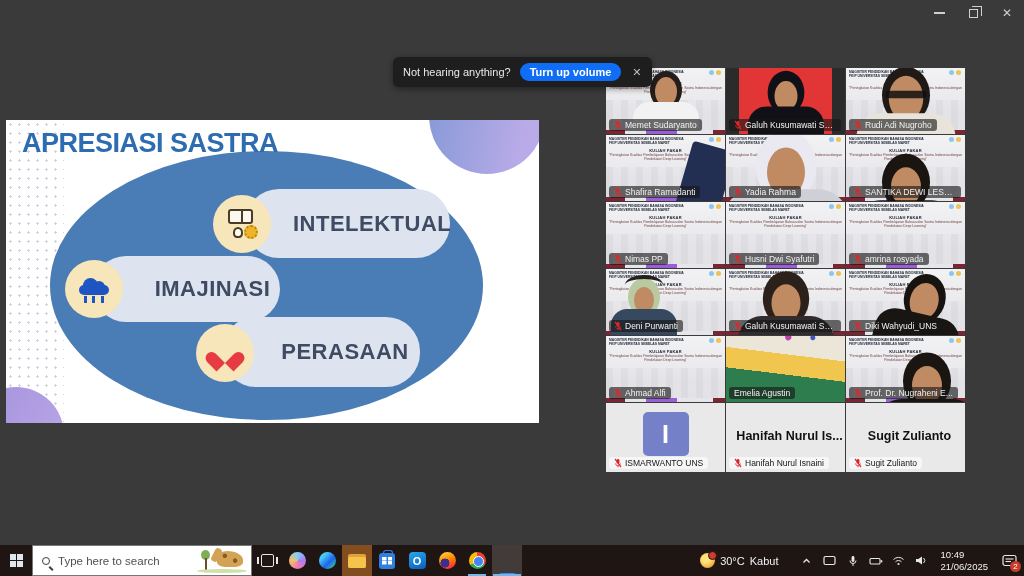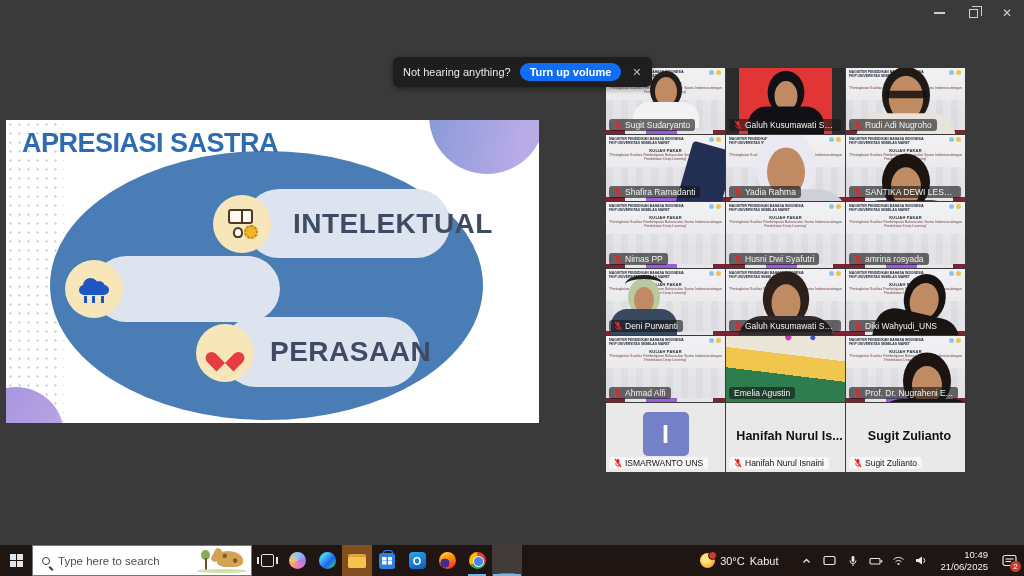--- a/index.html
+++ b/index.html
@@ -28,21 +28,21 @@
     background-image:radial-gradient(rgba(150,160,185,.45) 1.1px,transparent 1.3px);
     background-size:9px 9px;}
   .slide-title{position:absolute;left:16px;top:8px;font-size:27px;font-weight:800;
     color:#2e6cb2;letter-spacing:-.5px;white-space:nowrap;}
   .big-ellipse{position:absolute;left:44px;top:31px;width:433px;height:269px;border-radius:50%;background:#4a7cb5;}
   .circ-tr{position:absolute;left:423px;top:-62px;width:116px;height:116px;border-radius:50%;
     background:linear-gradient(100deg,#8a9bd8 10%,#b9abe8 80%);}
   .circ-bl{position:absolute;left:-38px;top:267px;width:96px;height:96px;border-radius:50%;
     background:linear-gradient(120deg,#a391dd,#bca9e6);}
   .pill{position:absolute;background:#dde3ef;border-radius:34px;display:flex;align-items:center;}
-  .pill-label{font-size:28px;font-weight:bold;color:#3f4b63;letter-spacing:.5px;width:100%;text-align:center;}
+  .pill-label{font-size:22px;font-weight:bold;color:#3f4b63;letter-spacing:.5px;width:100%;text-align:center;}
   .pill.p0{left:239px;top:69px;width:205px;height:69px;padding-left:48px;}
   .pill.p1{left:87px;top:136px;width:187px;height:66px;padding-left:52px;}
   .pill.p2{left:216px;top:197px;width:198px;height:70px;padding-left:48px;}
   .icircle{position:absolute;width:58px;height:58px;border-radius:50%;background:#f6e6ba;
     display:flex;align-items:center;justify-content:center;}
   .p0 .icircle{left:-32px;top:6px;}
   .p1 .icircle{left:-28px;top:4px;}
   .p2 .icircle{left:-26px;top:7px;}
   
   .ic-heart{width:24px;height:21px;position:relative;margin-top:3px;}
@@ -198,21 +198,21 @@
     font-size:8.5px;font-weight:bold;display:flex;align-items:center;justify-content:center;margin-top:44px;}
 
   .tray{margin-left:auto;display:flex;align-items:center;gap:7px;padding-right:5px;}
   .weather{display:flex;align-items:center;gap:5px;margin-right:14px;cursor:pointer;}
   .wicon{width:15px;height:15px;border-radius:50%;position:relative;flex:none;
     background:radial-gradient(circle at 40% 40%,#fde37a 30%,#f3a93c 70%,#e8892b);}
   .wicon::after{content:"";position:absolute;right:-2px;top:-2px;width:7px;height:7px;border-radius:50%;
     background:#d23b2e;border:1px solid #1f1614;}
   .wtxt{color:#f0f0f0;font-size:11px;white-space:nowrap;}
   .trayicon{display:flex;align-items:center;justify-content:center;width:15px;cursor:pointer;}
-  .clock{color:#f2f2f2;font-size:9.5px;text-align:right;line-height:1.2;margin:0 4px;cursor:pointer;}
+  .clock{color:#f2f2f2;font-size:9.5px;text-align:left;line-height:1.2;margin:0 4px;cursor:pointer;}
   .notifbtn{position:relative;width:20px;height:20px;display:flex;align-items:center;justify-content:center;cursor:pointer;}
   .notifbtn svg{display:block;}
   .badge{position:absolute;right:-2px;bottom:-1px;min-width:11px;height:11px;border-radius:50%;
     background:#c63b2a;color:#fff;font-size:8px;display:flex;align-items:center;justify-content:center;}
 </style>
 </head>
 <body>
 
 <div class="titlebar">
   <div class="winbtn">
@@ -243,20 +243,21 @@
         </span>
         <span class="pill-label">INTELEKTUAL</span>
       </div>
       <div class="pill p1">
         <span class="icircle">
           <span class="ic-cloud">
             <span class="cloud-base"></span>
             <span class="cloud-legs"></span>
           </span>
         </span>
+        <span class="pill-label">IMAJINASI</span>
       </div>
       <div class="pill p2">
         <span class="icircle">
           <span class="ic-heart"></span>
         </span>
         <span class="pill-label">PERASAAN</span>
       </div>
     </div>
 </div>
 
@@ -285,21 +286,21 @@
         </div>
         <div class="body"></div>
       </div>
       <div class="tag">
         <svg class="micmute" width="8" height="10" viewBox="0 0 10 12">
           <rect x="3.2" y="1" width="3.6" height="6" rx="1.8" fill="#e02828"></rect>
           <path d="M2 6.5a3 3 0 0 0 6 0" stroke="#e02828" fill="none"></path>
           <line x1="5" y1="9.6" x2="5" y2="11.3" stroke="#e02828"></line>
           <line x1="1.2" y1="0.8" x2="8.8" y2="11.2" stroke="#e02828" stroke-width="1.5"></line>
         </svg>
-        <span class="nm">Sugit Sudaryanto</span>
+        <span class="nm">Memet Sudaryanto</span>
       </div>
     </div>
     <div class="tile">
       <div class="redbg"></div>
       <div class="fig f-hijab-black">
         <div class="outer">
           <div class="face"></div>
         </div>
         <div class="body"></div>
       </div>

